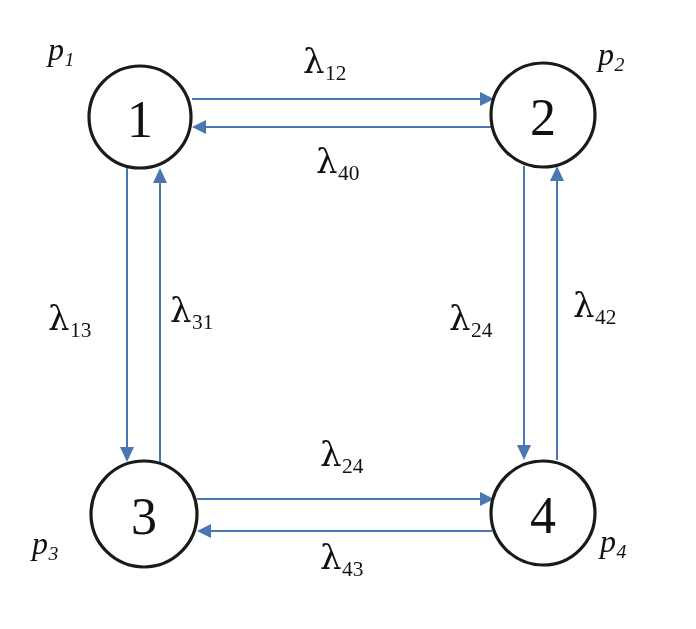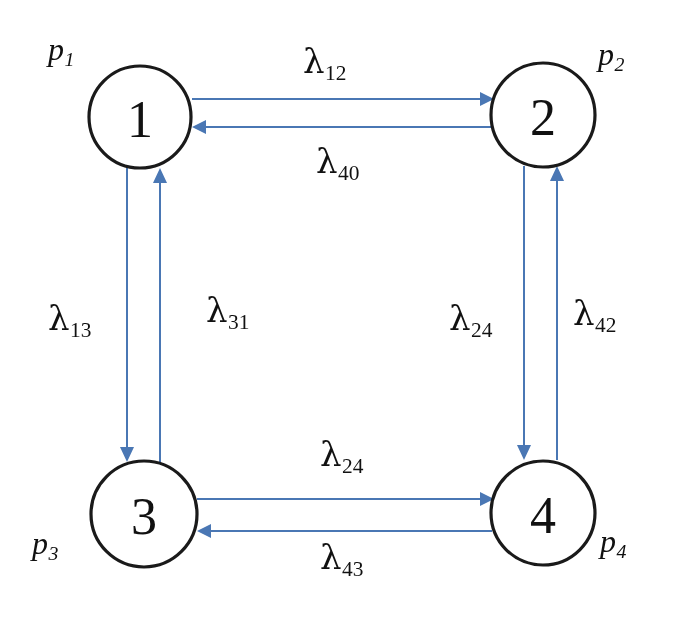--- a/index.html
+++ b/index.html
@@ -147,23 +147,23 @@
   <div class="p-label" style="left:32px; top:527px;"><span>p</span><span class="sub">3</span></div>
 
   <div class="p-label" style="left:600px; top:525px;text-align:right;"><span>p</span><span class="sub">4</span></div>
 
   <div class="lambda-label" style="left:303px; top:44px;"><span class="lam-glyph">λ</span><span class="sub">12</span></div>
 
   <div class="lambda-label" style="left:316px; top:144px;"><span class="lam-glyph">λ</span><span class="sub">40</span></div>
 
   <div class="lambda-label" style="left:23px; top:301px;margin-left:25px;"><span class="lam-glyph">λ</span><span class="sub">13</span></div>
 
-  <div class="lambda-label" style="left:170px; top:293px;margin-left:36px;"><span class="lam-glyph">λ</span><span class="sub">31</span></div>
+  <div class="lambda-label" style="left:170px; top:293px;"><span class="lam-glyph">λ</span><span class="sub">31</span></div>
 
   <div class="lambda-label" style="left:449px; top:301px;"><span class="lam-glyph">λ</span><span class="sub">24</span></div>
 
-  <div class="lambda-label" style="left:573px; top:296px;"><span class="lam-glyph">λ</span><span class="sub">42</span></div>
+  <div class="lambda-label" style="left:573px; top:288px;"><span class="lam-glyph">λ</span><span class="sub">42</span></div>
 
   <div class="lambda-label" style="left:320px; top:437px;"><span class="lam-glyph">λ</span><span class="sub">24</span></div>
 
   <div class="lambda-label" style="left:320px; top:540px;"><span class="lam-glyph">λ</span><span class="sub">43</span></div>
 
 </div>
 
 </body></html>

